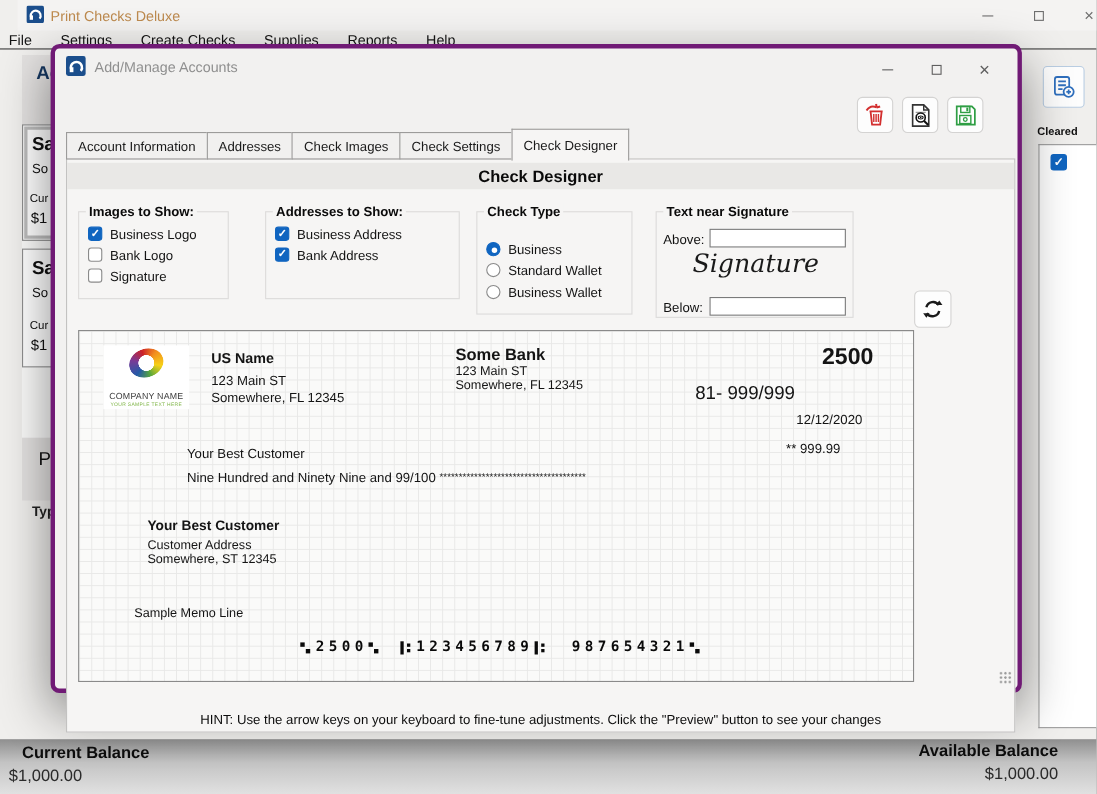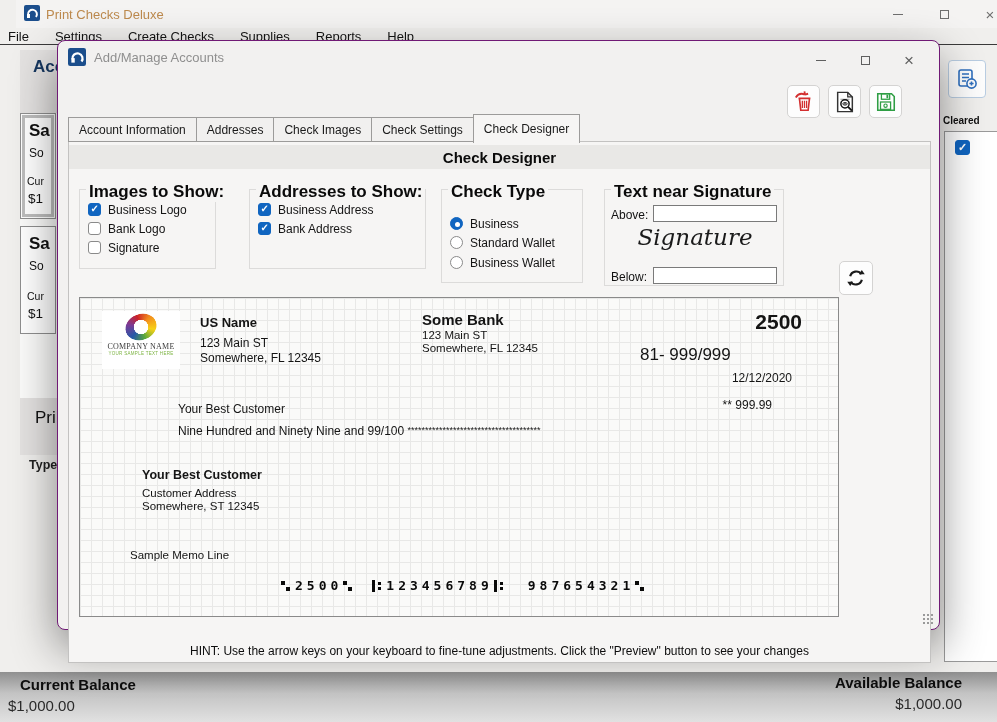--- a/index.html
+++ b/index.html
@@ -36,62 +36,62 @@
   .cb.checked { background:#1065c0; border-color:#1065c0; }
   .cb.checked::after { content:"✓"; position:absolute; left:2px; top:0px; color:#fff; font-size:11px; font-weight:bold; }
   .cb.small { width:13px; height:13px; }
   .cb.small.checked::after { font-size:10px; left:1.5px; top:-1px; }
 
   
   .bottombar { position:absolute; left:0; top:672px; width:997px; height:50px;
     background:linear-gradient(180deg,#8f8f8f 0%,#c3c3c3 42%,#e1e1e1 100%); }
 
   
-  .dialog { position:absolute; left:57px; top:40px; width:883px; height:590px;
-    background:#f2f1f0; border:1px solid #701a75; border-radius:8px;
+  .dialog { position:absolute; left:46px; top:40px; width:883px; height:590px;
+    background:#f2f1f0; border:4px solid #701a75; border-radius:8px;
     box-shadow:0 18px 45px rgba(0,0,0,.45); }
   .dlg-title { position:absolute; left:36px; top:9px; font-size:13px; color:#8f8f8f; }
   .dlg-btns { position:absolute; right:8px; top:4px; display:flex; }
   .dlg-btn { width:44px; height:30px; display:flex; align-items:center; justify-content:center; color:#5f5f5f; }
 
   .toolbtn { position:absolute; top:44px; width:33px; height:33px; background:#fdfdfd; border:1px solid #d4d3d2; border-radius:5px; display:flex; align-items:center; justify-content:center; }
 
   .tabs { position:absolute; left:10px; top:72px; height:29px; display:flex; align-items:flex-end; z-index:5; }
   .tab { height:25px; padding:0 10px; display:flex; align-items:center; font-size:12px; color:#1a1a1a;
     background:#f1f0ef; border:1px solid #9c9b9a; border-right:none; }
   .tab:last-child { border-right:1px solid #9c9b9a; }
   .tab.active { height:29px; background:#f6f5f4; border-right:1px solid #9c9b9a; margin-bottom:-1px; border-bottom:none; }
 
   .panel { position:absolute; left:10px; top:100px; width:863px; height:522px; background:#f6f5f4; border:1px solid #c3c2c1; }
   .panel-header { position:absolute; left:11px; top:104px; width:861px; height:24px; background:#e9e8e6;
     display:flex; align-items:center; justify-content:center; font-size:15px; font-weight:bold; color:#0a0a0a; z-index:2; }
 
   .groupbox { position:absolute; border:1px solid #dcdbda; }
-  .gb-label { position:absolute; top:-8px; left:6px; background:#f6f5f4; padding:0 3px; font-size:17px; font-weight:bold; color:#0a0a0a; white-space:nowrap; }
+  .gb-label { position:absolute; top:-8px; left:6px; background:#f6f5f4; padding:0 3px; font-size:12px; font-weight:bold; color:#0a0a0a; white-space:nowrap; }
   .opt { position:absolute; left:8px; display:flex; align-items:center; height:15px; }
   .opt-label { margin-left:7px; font-size:12px; color:#141414; white-space:nowrap; }
   .radio { display:inline-block; width:13px; height:13px; border-radius:50%; border:1px solid #8a8a8a; background:#fff; position:relative; }
   .radio.sel { background:#1065c0; border-color:#1065c0; }
   .radio.sel::after { content:""; position:absolute; left:4px; top:4px; width:5px; height:5px; border-radius:50%; background:#fff; }
 
   .txtinput { position:absolute; height:17px; background:#fff; border:1px solid #7a7a7a; font-size:12px; padding:0 3px; }
   .sig-script { font-family:"DejaVu Serif", serif; font-style:italic; font-size:23px; color:#1a1a1a; }
 
   
   .check { position:absolute; left:21px; top:256px; width:760px; height:320px; background:#fafaf9; border:1px solid #8a8a8a; z-index:2;
     background-image:linear-gradient(#e8e8e7 1px, transparent 1px), linear-gradient(90deg,#e8e8e7 1px, transparent 1px);
     background-size:11px 11px; }
   .cf { position:absolute; white-space:nowrap; color:#141414; }
   .logo-box { position:absolute; left:22px; top:13px; width:78px; height:58px; background:#fff; text-align:center; }
   .swirl { width:32px; height:26px; margin:3px auto 0; border-radius:50%;
     background:conic-gradient(#cc2127,#f28c1e,#f7d117,#58a83c,#2559a8,#7a3b96,#cc2127);
     -webkit-mask:radial-gradient(circle at 50% 50%, transparent 34%, #000 36%);
     mask:radial-gradient(circle at 50% 50%, transparent 34%, #000 36%);
     transform:rotate(-20deg); }
-  .logo-company { font-family:Liberation Serif, serif; font-size:8px; letter-spacing:.2px; color:#3c3c3c; margin-top:2px; }
+  .logo-company { font-family:Liberation Sans, sans-serif; font-size:8px; letter-spacing:.2px; color:#3c3c3c; margin-top:13px; }
   .logo-tagline { font-size:4.5px; color:#7cb342; letter-spacing:.3px; }
 
   .micr { font-family:"DejaVu Sans Mono", monospace; font-weight:bold; font-size:13px; letter-spacing:4px; color:#0a0a0a; display:flex; align-items:center; }
   .msym { display:inline-block; position:relative; width:9px; height:12px; margin:0 5px 0 1px; }
   .msym.onus::before { content:""; position:absolute; left:0; top:1px; width:4px; height:4px; background:#0a0a0a; }
   .msym.onus::after { content:""; position:absolute; right:0; bottom:1px; width:4px; height:4px; background:#0a0a0a; }
   .msym.transit::before { content:""; position:absolute; left:0; top:0; width:3px; height:12px; background:#0a0a0a; }
   .msym.transit::after { content:""; position:absolute; right:0; top:2px; width:3px; height:3px; background:#0a0a0a; box-shadow:0 5px 0 #0a0a0a; }
 
   .hint { position:absolute; left:11px; width:861px; text-align:center; font-size:12px; color:#0d0d0d; z-index:3; }

